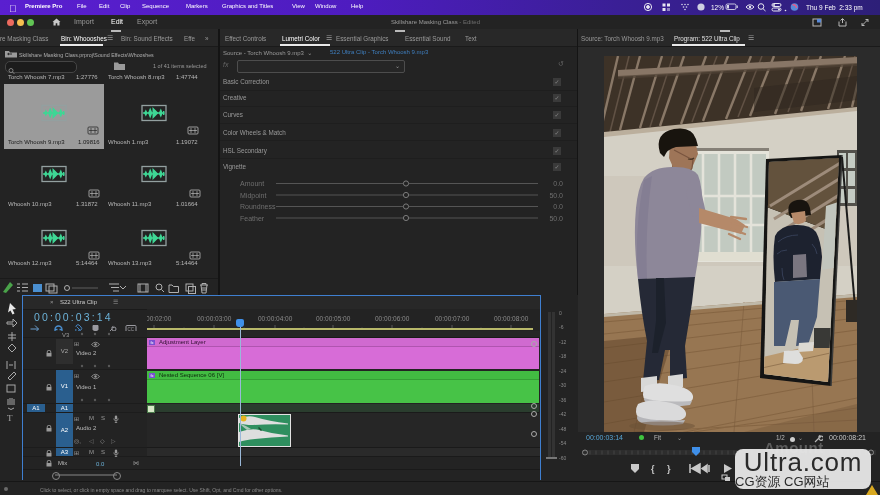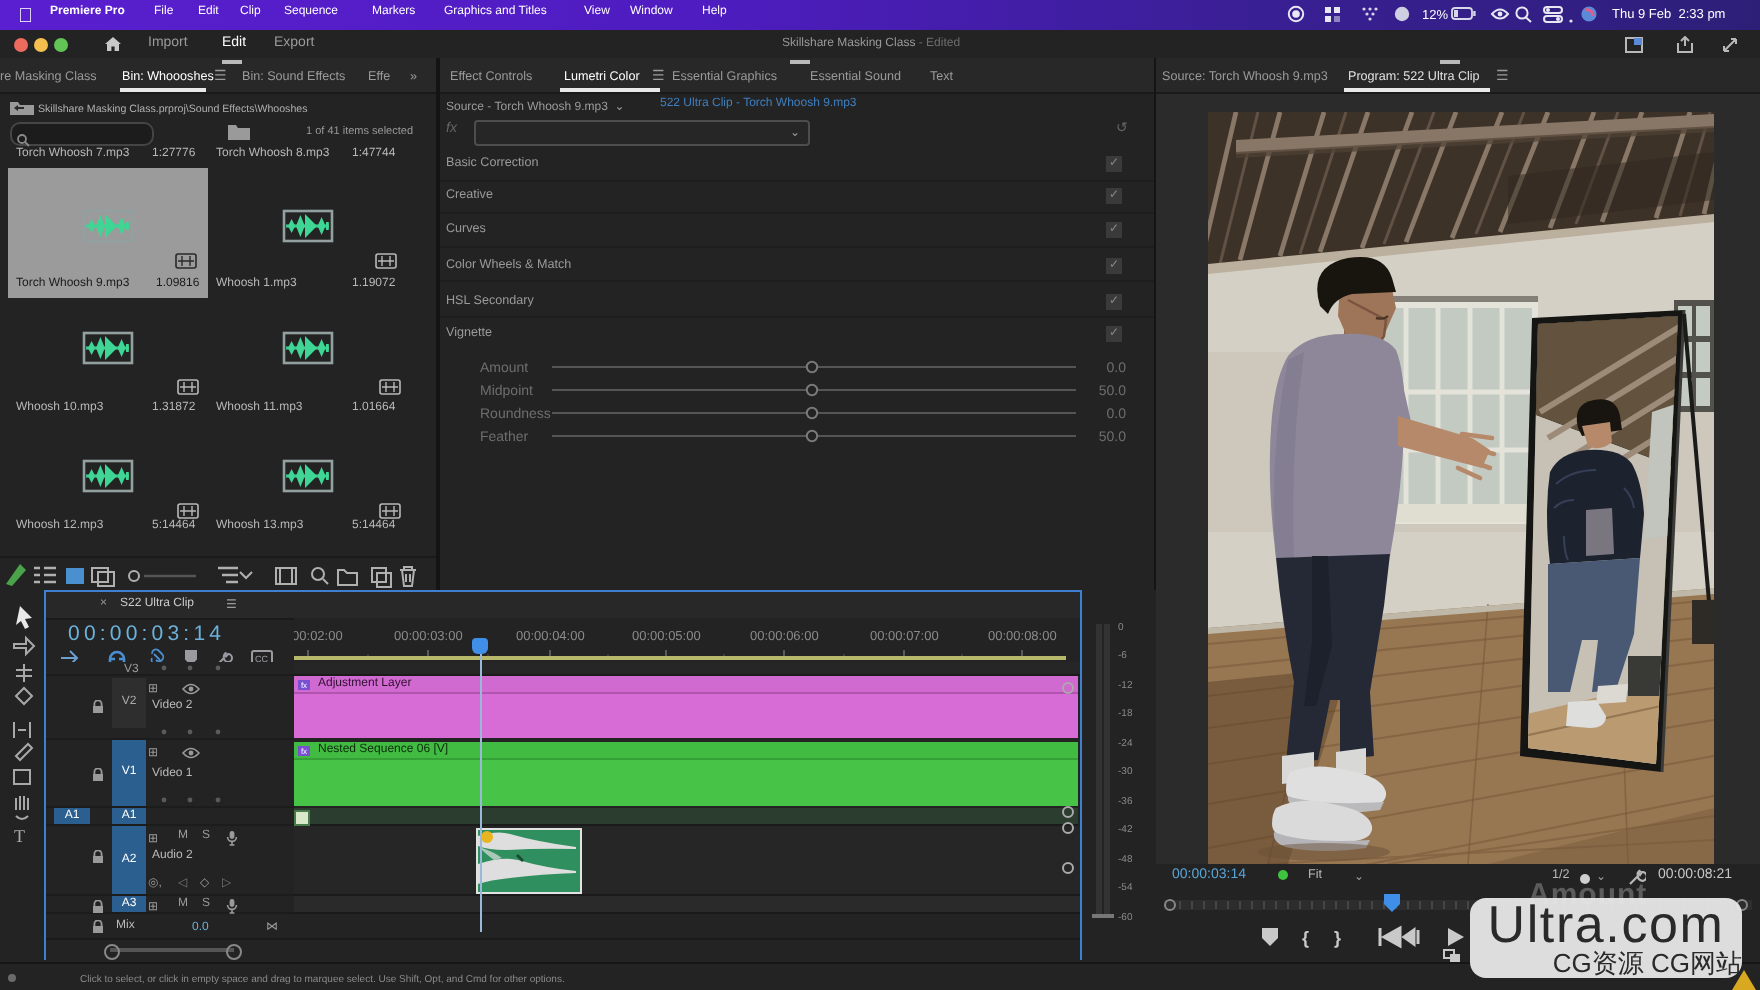--- a/index.html
+++ b/index.html
@@ -709,14 +709,14 @@
   <span class="t" style="left:40px;top:4.5px;color:#8a8a8a;font-size:5px;">Click to select, or click in empty space and drag to marquee select. Use Shift, Opt, and Cmd for other options.</span>
   <svg class="ab" style="left:866px;top:3px;" width="12" height="10" viewBox="0 0 12 10">
     <path d="M6,0 L12,10 L0,10 Z" fill="#d8a820"></path>
   </svg>
 </div>
 
 <span class="t" style="left:764px;top:439px;color:#5c5c5c;font-size:15px;font-weight:bold;letter-spacing:0.5px;">Amount</span>
 <div class="ab" style="left:790px;top:437px;width:5px;height:5px;border-radius:50%;background:#cfcfcf;"></div>
 <div class="ab" style="left:735px;top:449px;width:136px;height:40px;background:rgba(233,233,233,0.94);border-radius:8px;">
   <div style="text-align:center;font-size:26px;color:#2a2a2a;line-height:25px;margin-top:1px;letter-spacing:0.8px;">Ultra.com</div>
-  <div style="text-align:right;font-size:13px;color:#2a2a2a;line-height:13px;">CG资源 CG网站</div>
+  <div style="text-align:left;font-size:13px;color:#2a2a2a;line-height:13px;">CG资源 CG网站</div>
 </div>
 
 </body></html>

